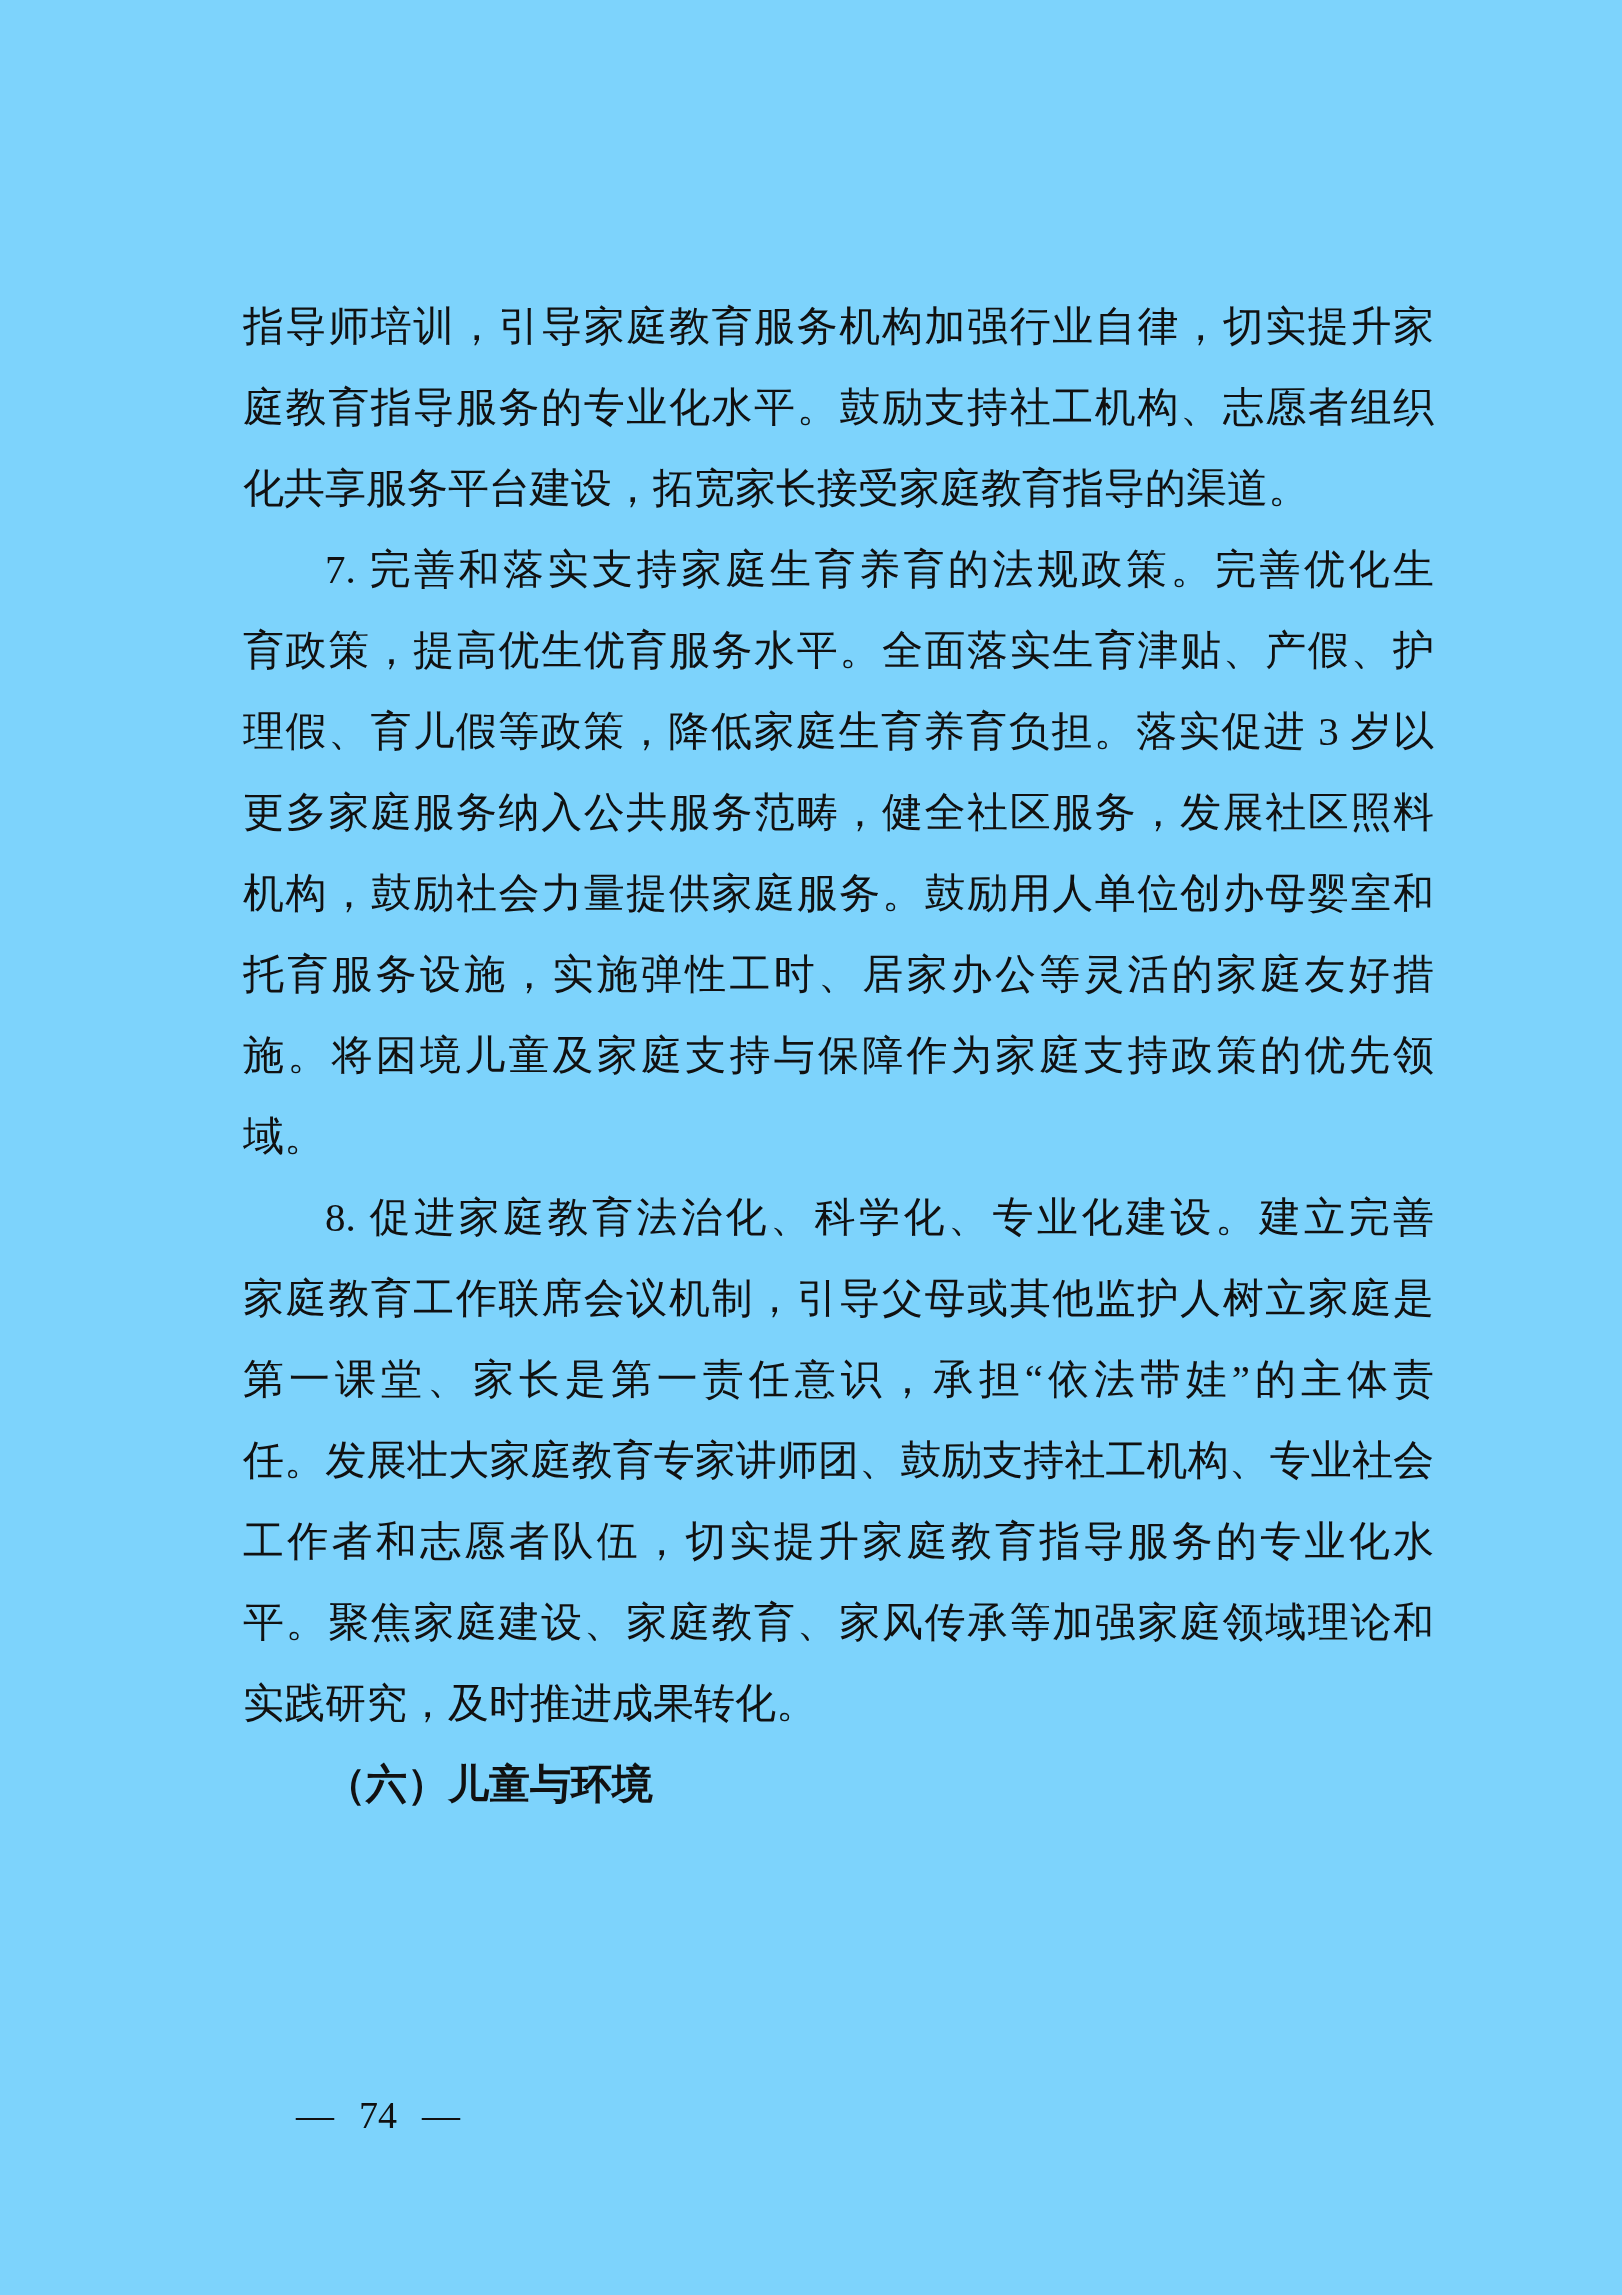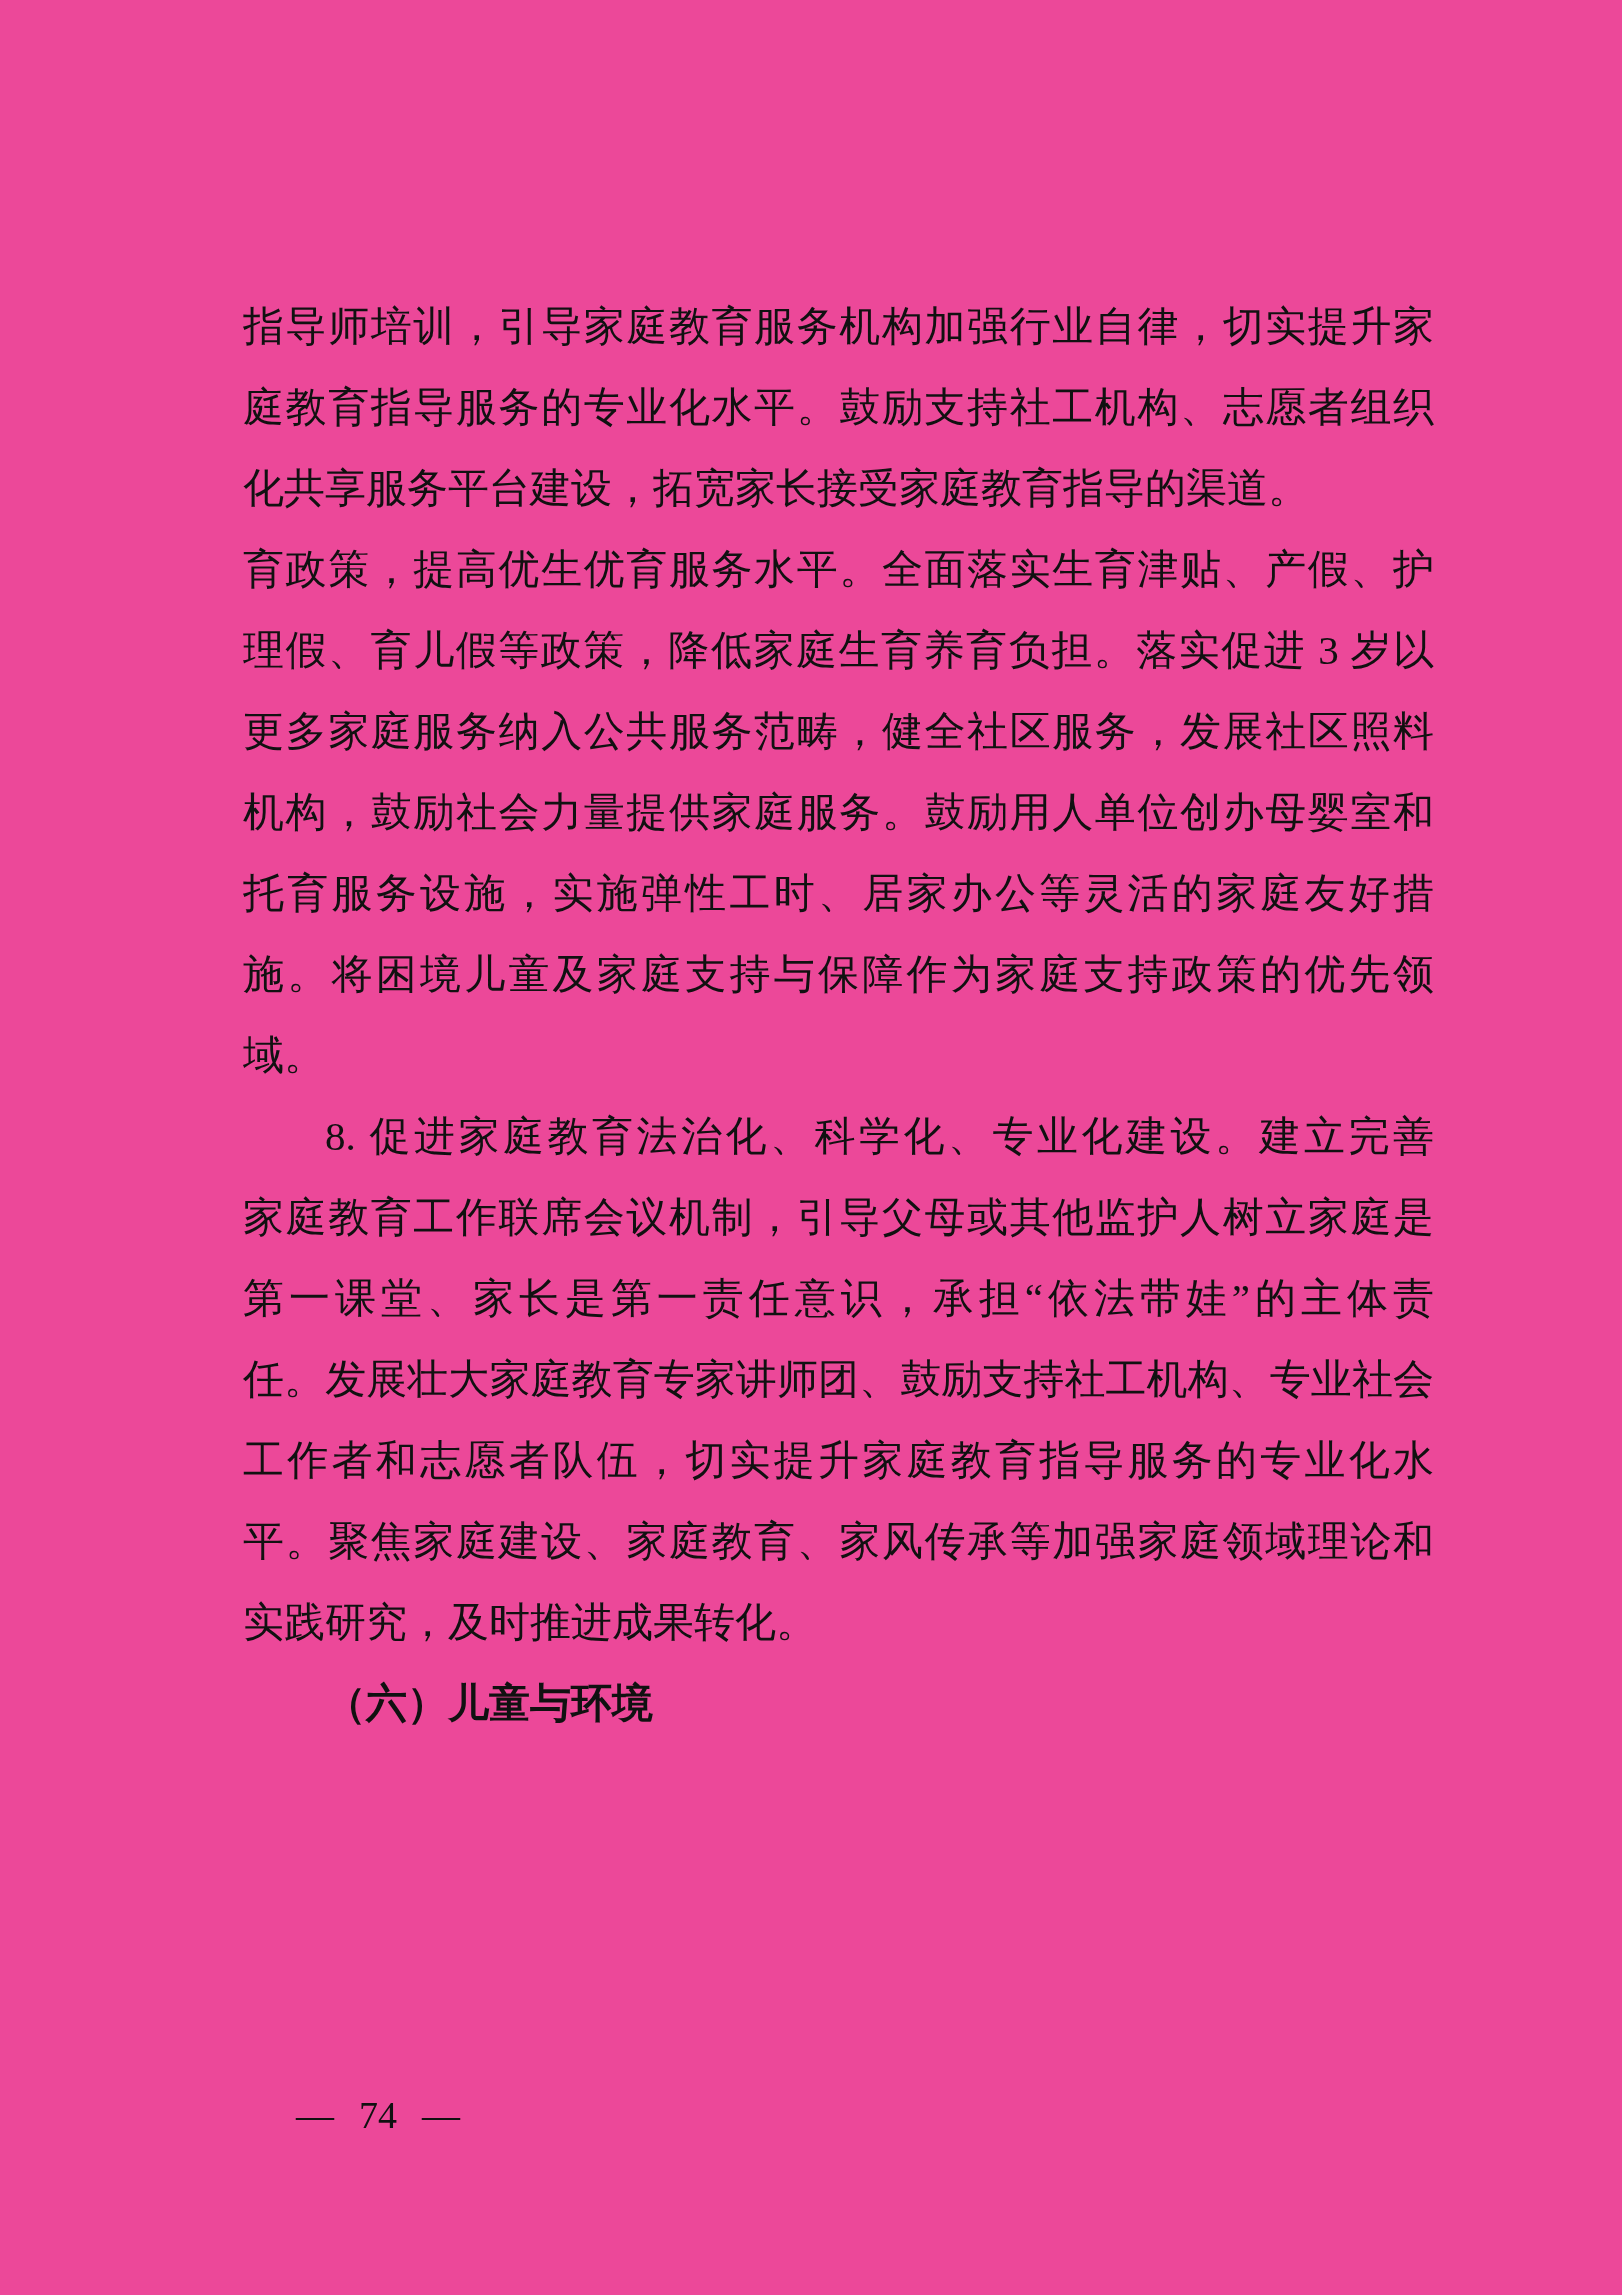--- a/index.html
+++ b/index.html
@@ -4,21 +4,21 @@
 <style>
   html, body {
     margin: 0;
     padding: 0;
     background: #ffffff;
   }
   .page {
     position: relative;
     width: 1623px;
     height: 2295px;
-    background: #ec4899;
+    background: #7dd3fc;
     color: #111111;
     overflow: hidden;
     font-family: "Liberation Serif", "DejaVu Serif", serif;
   }
   .content {
     position: absolute;
     left: 243px;
     top: 286px;
     width: 1191px;
     font-size: 41px;
@@ -54,20 +54,21 @@
 </style>
 </head>
 <body>
 
 <div class="page">
 
   <div class="content">
     <div class="line just">指导师培训，引导家庭教育服务机构加强行业自律，切实提升家</div>
     <div class="line just">庭教育指导服务的专业化水平。鼓励支持社工机构、志愿者组织</div>
     <div class="line">化共享服务平台建设，拓宽家长接受家庭教育指导的渠道。</div>
+    <div class="line just ind">7. 完善和落实支持家庭生育养育的法规政策。完善优化生</div>
     <div class="line just">育政策，提高优生优育服务水平。全面落实生育津贴、产假、护</div>
     <div class="line just">理假、育儿假等政策，降低家庭生育养育负担。落实促进 3 岁以</div>
     <div class="line just">更多家庭服务纳入公共服务范畴，健全社区服务，发展社区照料</div>
     <div class="line just">机构，鼓励社会力量提供家庭服务。鼓励用人单位创办母婴室和</div>
     <div class="line just">托育服务设施，实施弹性工时、居家办公等灵活的家庭友好措</div>
     <div class="line just">施。将困境儿童及家庭支持与保障作为家庭支持政策的优先领</div>
     <div class="line">域。</div>
     <div class="line just ind">8. 促进家庭教育法治化、科学化、专业化建设。建立完善</div>
     <div class="line just">家庭教育工作联席会议机制，引导父母或其他监护人树立家庭是</div>
     <div class="line just">第一课堂、家长是第一责任意识，承担“依法带娃”的主体责</div>

